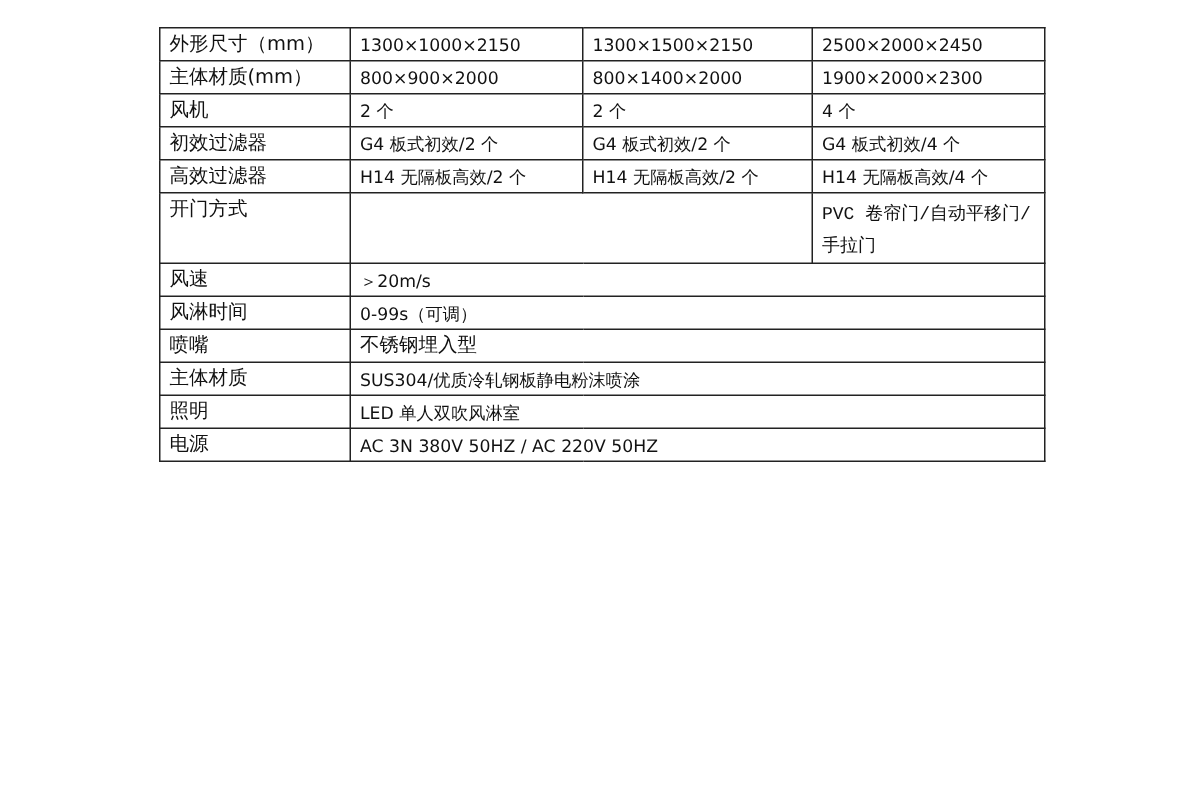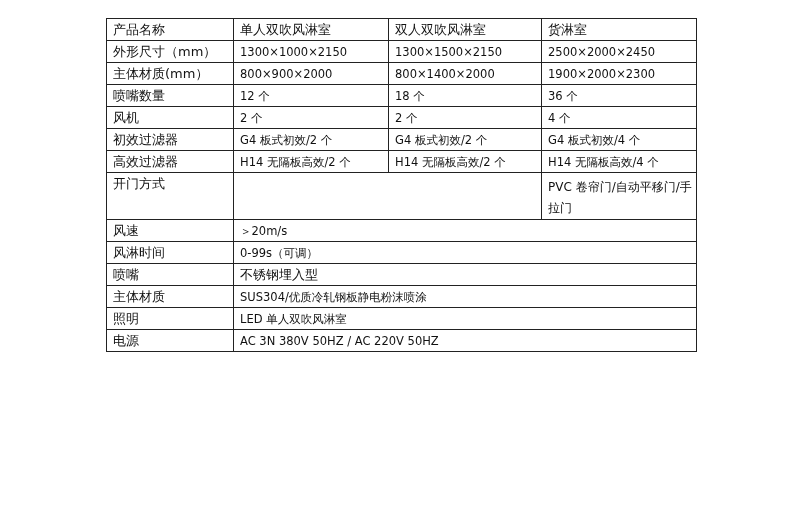--- a/index.html
+++ b/index.html
@@ -4,59 +4,47 @@
   <style>
     html, body { margin: 0; padding: 0; background: #ffffff; }
     body { width: 800px; height: 524px; position: relative; overflow: hidden;
       font-family: "DejaVu Sans", "Liberation Sans", sans-serif; color: #111; }
     table.spec { position: absolute; left: 106px; top: 18px; border-collapse: collapse;
       width: 590px; table-layout: fixed; }
     table.spec td { border: 1.4px solid #222; padding: 0 0 0 6px; font-size: 13px;
       height: 21px; line-height: 20px; vertical-align: middle; white-space: nowrap; overflow: hidden; }
     table.spec td.val { font-size: 11.5px; }
     td.door-label { vertical-align: top !important; padding-top: 1px !important; }
-    td.door-text { vertical-align: top !important; white-space: normal !important; padding-top: 4px !important; line-height: 21px !important; font-size: 12px !important; }
+    td.door-text { vertical-align: top !important; white-space: normal !important; padding-top: 4px !important; line-height: 21px !important; font-size: 12px !important; font-family: Liberation Mono, monospace; }
     td.diagrams { position: relative; padding: 0 !important; }
     .diag-wrap { position: absolute; left: 0; top: 0; right: 0; bottom: 0; }
     .row-door td { height: 151px; }
   </style>
 </head>
 <body>
 
 <table class="spec">
   <colgroup>
     <col style="width:127px">
       <col style="width:155px">
       <col style="width:153px">
       <col style="width:155px">
   </colgroup>
   <tbody>
-      <tr>
-    <td>产品名称</td>
-    <td>单人双吹风淋室</td>
-    <td>双人双吹风淋室</td>
-    <td>货淋室</td>
-  </tr>
   <tr>
     <td>外形尺寸（mm）</td>
     <td class="val">1300×1000×2150</td>
     <td class="val">1300×1500×2150</td>
     <td class="val">2500×2000×2450</td>
   </tr>
   <tr>
     <td>主体材质(mm）</td>
     <td class="val">800×900×2000</td>
     <td class="val">800×1400×2000</td>
     <td class="val">1900×2000×2300</td>
-  </tr>
-  <tr>
-    <td>喷嘴数量</td>
-    <td class="val">12 个</td>
-    <td class="val">18 个</td>
-    <td class="val">36 个</td>
   </tr>
   <tr>
     <td>风机</td>
     <td class="val">2 个</td>
     <td class="val">2 个</td>
     <td class="val">4 个</td>
   </tr>
   <tr>
     <td>初效过滤器</td>
     <td class="val">G4 板式初效/2 个</td>

